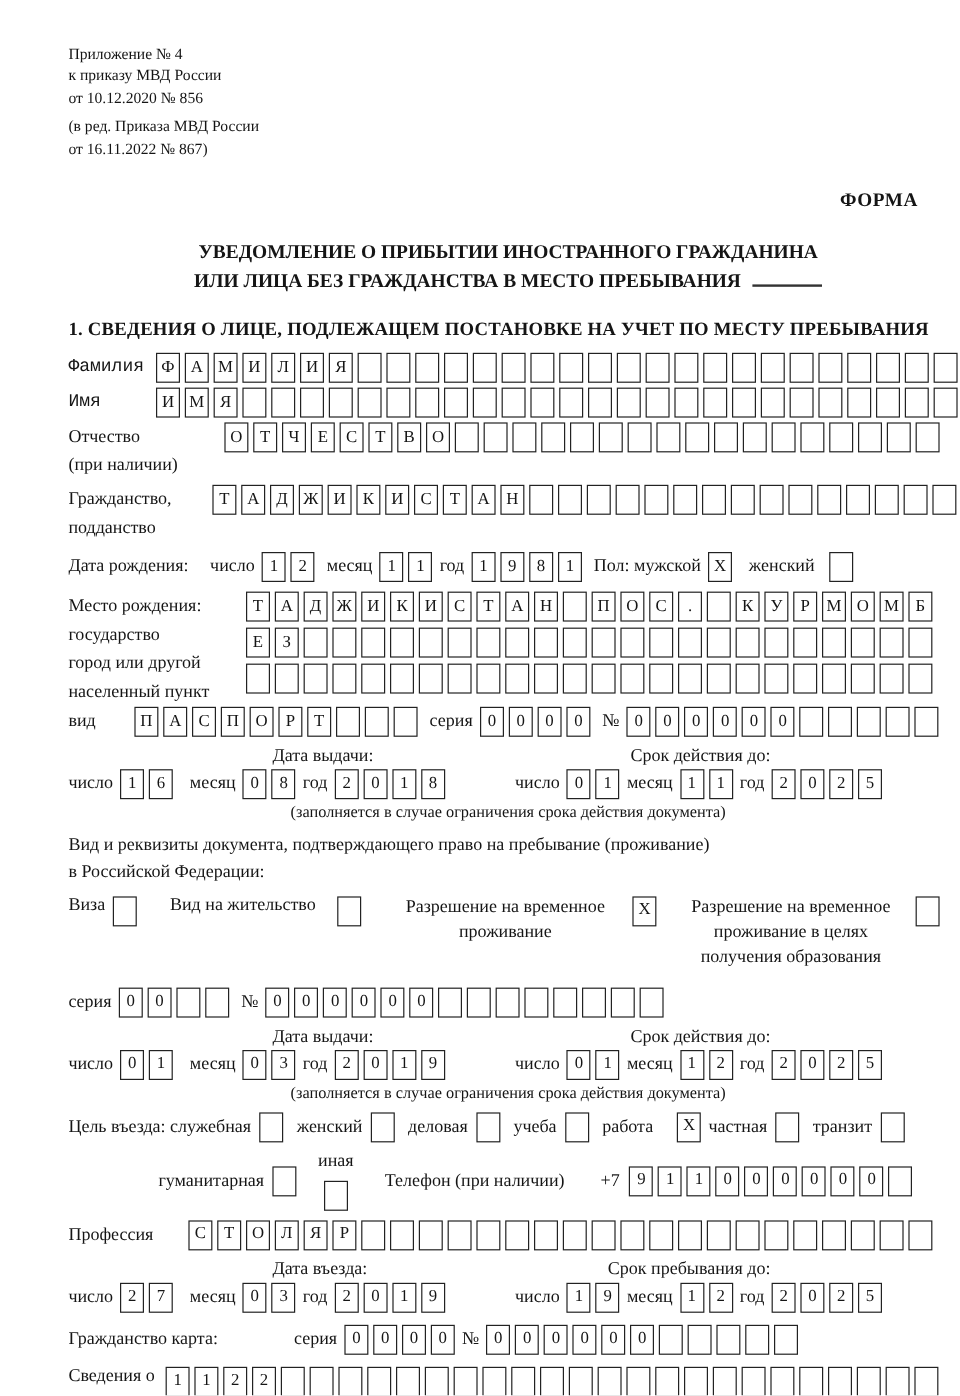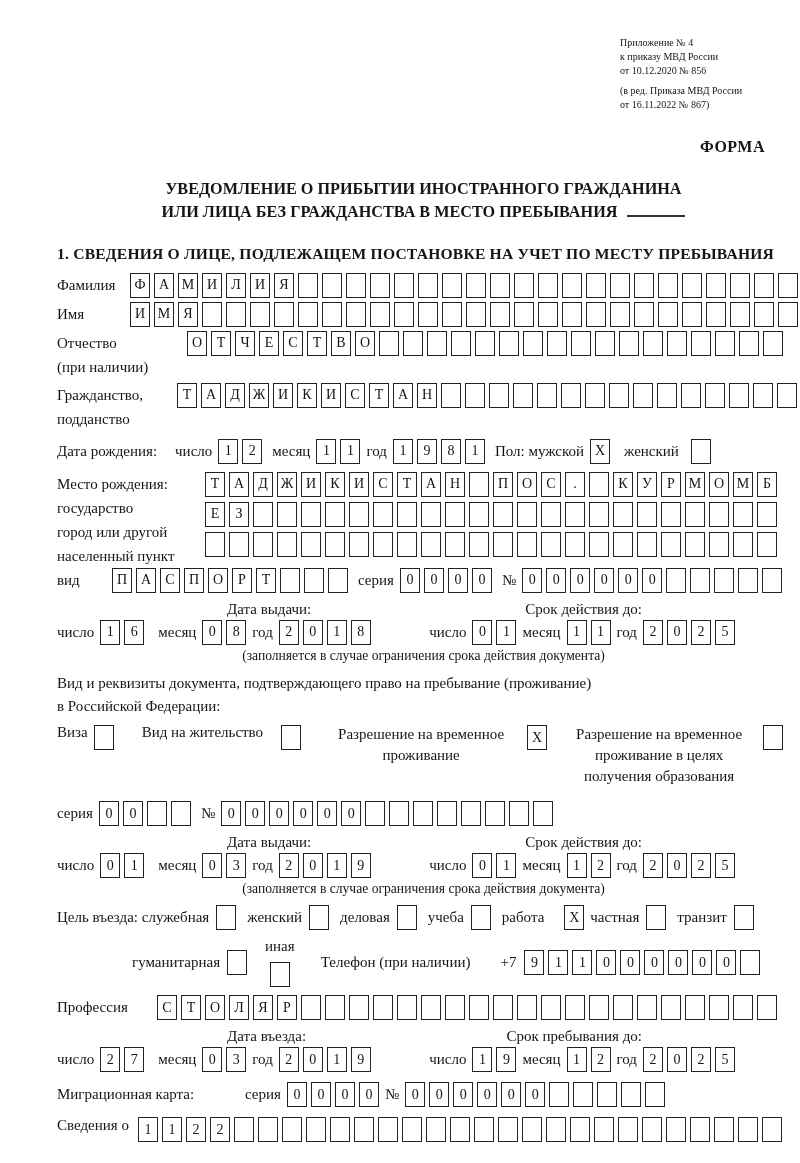--- a/index.html
+++ b/index.html
@@ -3,31 +3,31 @@
 <meta charset="utf-8">
 <style>
   html,body{margin:0;padding:0;background:#fff;}
   .page{
     width:800px;height:1163px;box-sizing:border-box;position:relative;
     padding:36px 10px 8px 57px;
     font-family:"Liberation Serif","DejaVu Serif",serif;color:#151515;
     overflow:hidden;background:#fff;
   }
   
-  .appendix{margin-left:563px;font-size:10px;line-height:1.42;font-family:Liberation Serif, serif;}
+  .appendix{font-size:13px;line-height:1.42;font-family:Liberation Serif, serif;}
   .appendix .ed{margin-top:5px;}
   .forma{margin-left:563px;margin-top:26px;margin-right:25px;text-align:right;font-weight:bold;font-size:16px;letter-spacing:.5px;}
   
   .title{margin-top:22px;text-align:center;font-weight:bold;font-size:16.2px;line-height:1.45;}
   .t-underline{display:inline-block;width:58px;border-bottom:2px solid #333;margin-left:10px;vertical-align:baseline;}
   .section-h{margin-top:20px;font-weight:bold;font-size:15.6px;letter-spacing:.2px;}
   
   .frow{display:flex;align-items:flex-start;margin-top:4px;}
   .flabel{font-size:15px;line-height:1.6;flex-shrink:0;}
-  .w73{width:73px;} .w130{width:130px;} .w120{width:120px;} .w148{width:148px;} .w100{width:100px;}
+  .w73{width:73px;font-family:Liberation Mono, monospace;} .w130{width:130px;} .w120{width:120px;} .w148{width:148px;} .w100{width:100px;}
   .cells{display:flex;gap:4px;flex-shrink:0;}
   .cell{
     width:20px;height:25px;box-sizing:border-box;border:1.7px solid #222;
     display:flex;align-items:center;justify-content:center;
     font-size:14px;font-family:"Liberation Serif",serif;background:#fff;
   }
   .stack{display:flex;flex-direction:column;gap:5px;}
   .inline{display:flex;align-items:center;flex-wrap:nowrap;}
   .lab{font-size:15px;white-space:nowrap;}
   .ml6{margin-left:6px;} .ml10{margin-left:10px;} .ml14{margin-left:14px;} .ml18{margin-left:18px;} .mr6{margin-right:6px;}
@@ -658,21 +658,21 @@
       <span class="cells">
           <div class="cell">2</div>
           <div class="cell">0</div>
           <div class="cell">2</div>
           <div class="cell">5</div>
         </span>
     </div>
   </div>
 
   <div class="inline mt10">
-    <span class="lab" style="width:188px;">Миграционная карта:</span>
+    <span class="lab" style="width:188px;">Гражданство карта:</span>
     <span class="lab mr6">серия</span>
     <span class="cells">
         <div class="cell">0</div>
         <div class="cell">0</div>
         <div class="cell">0</div>
         <div class="cell">0</div>
       </span>
     <span class="lab ml6 mr6">№</span>
     <span class="cells">
         <div class="cell">0</div>

